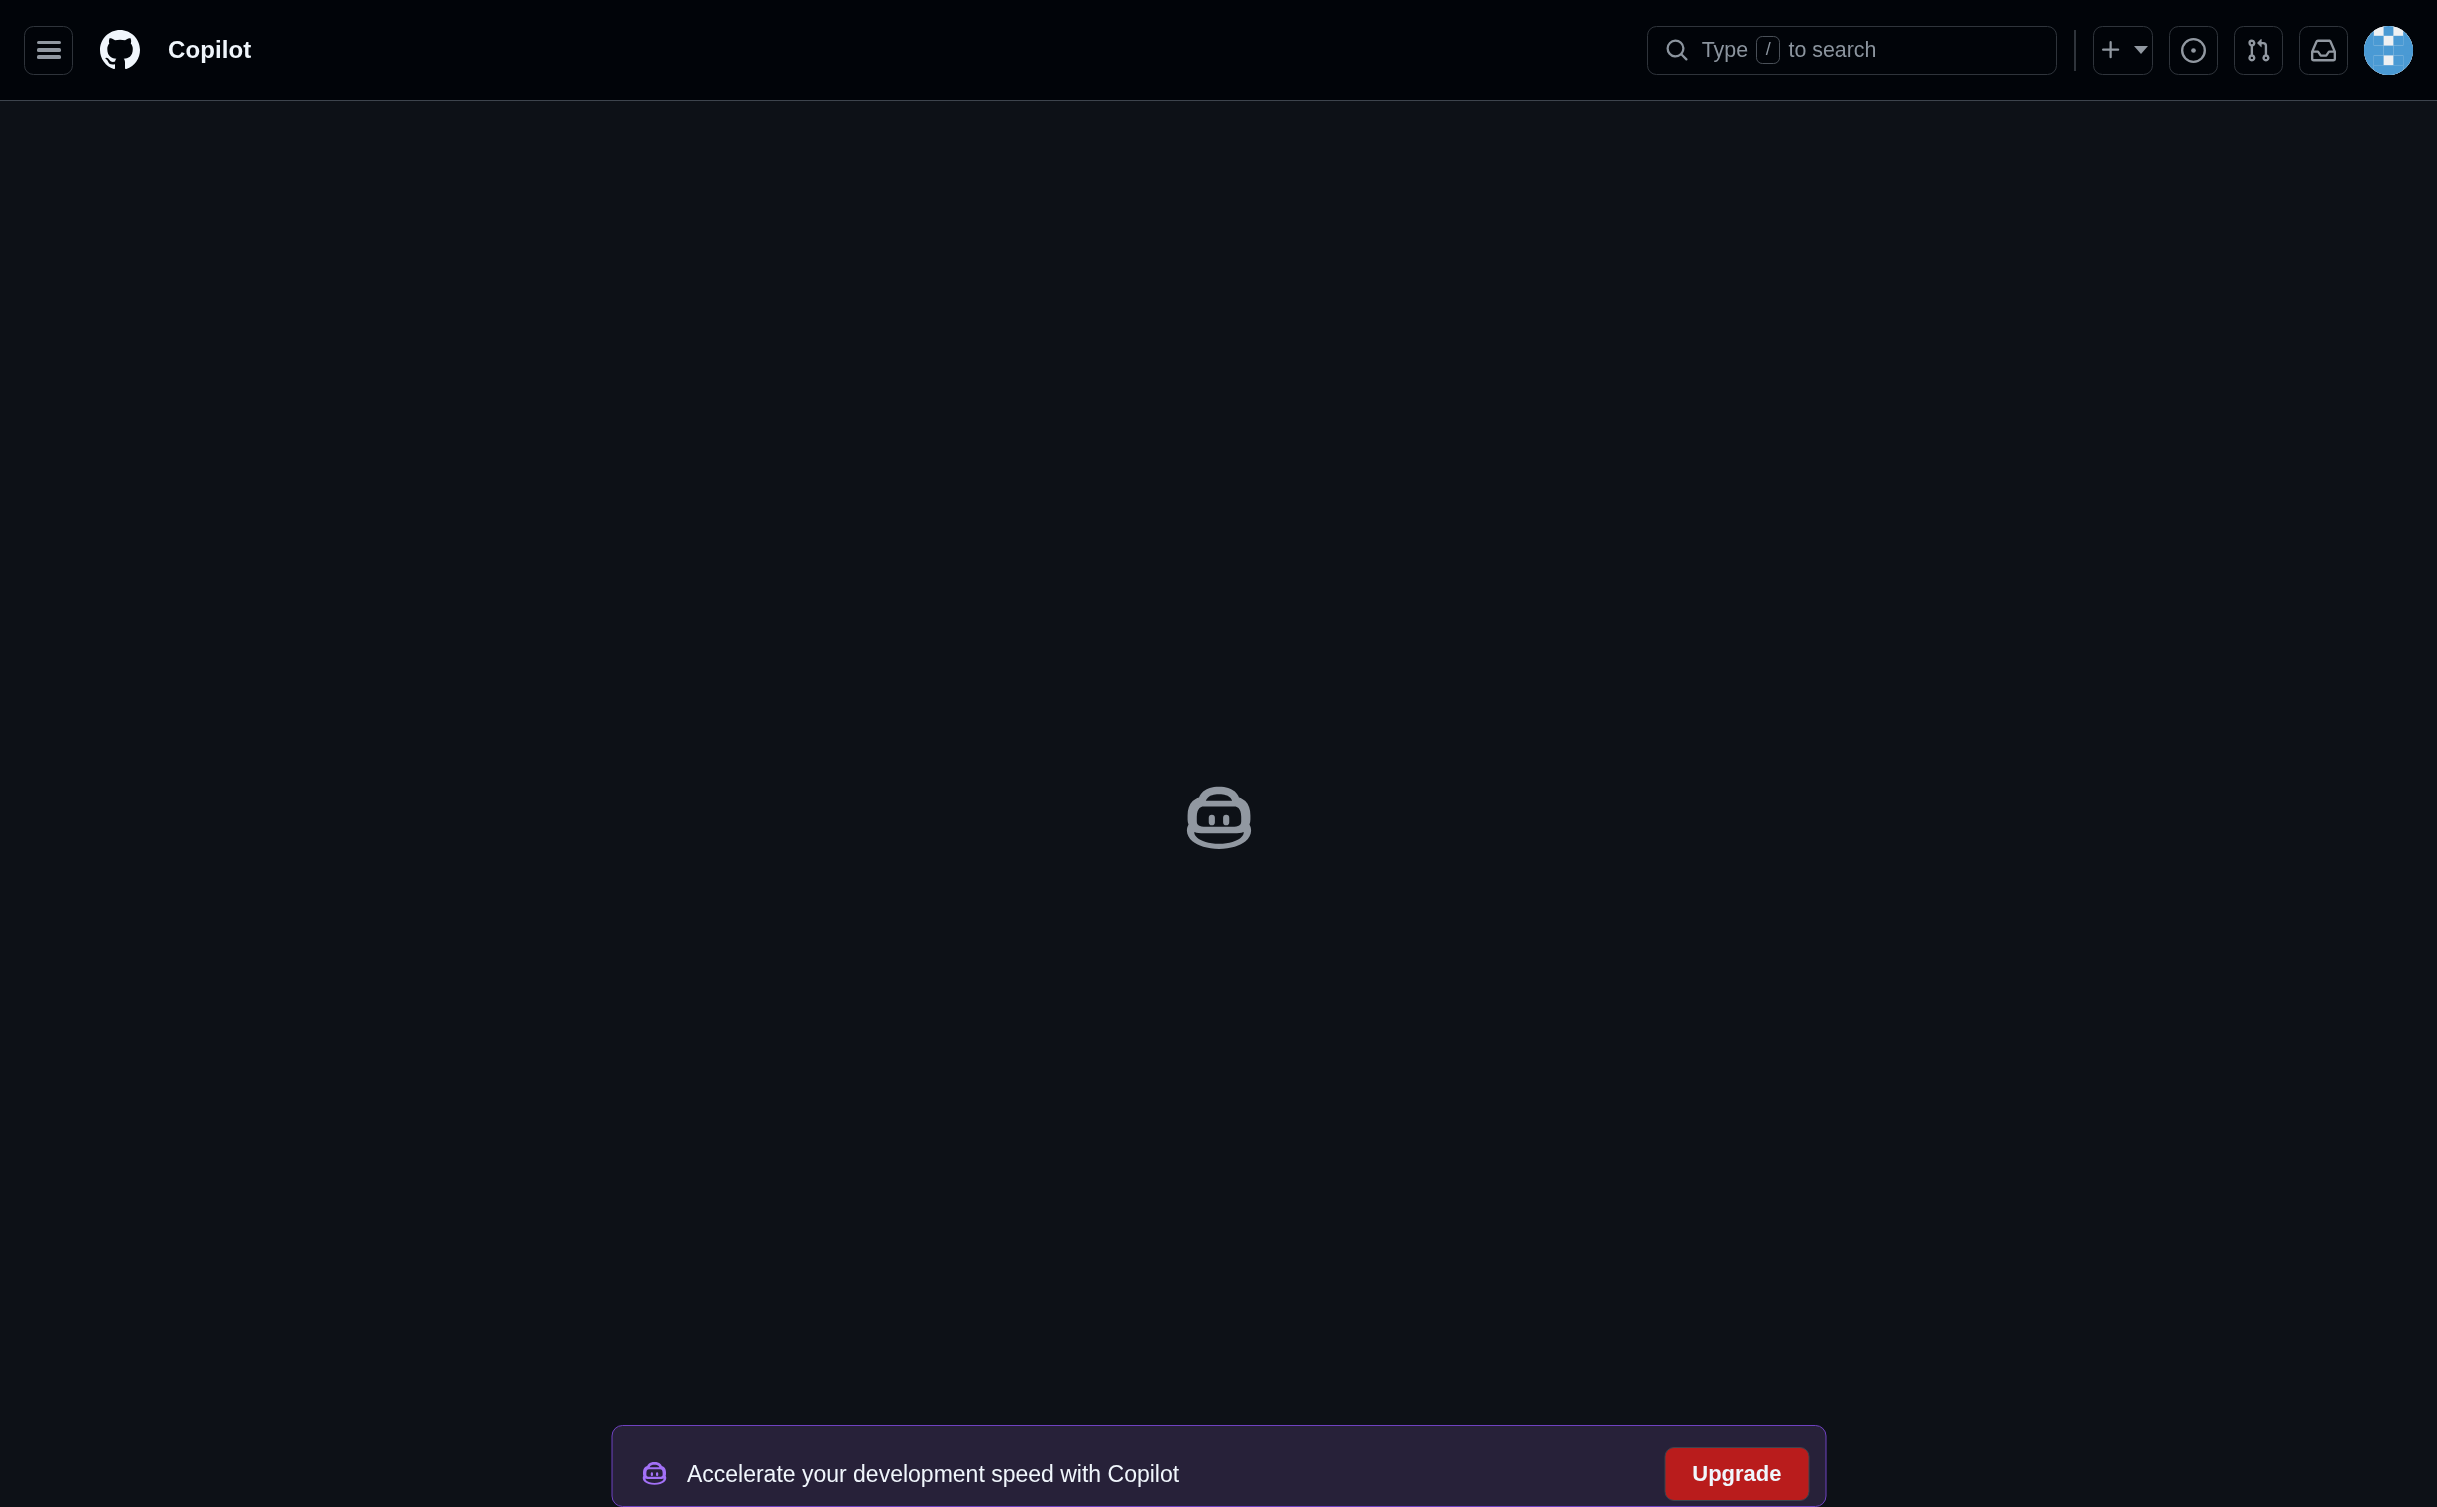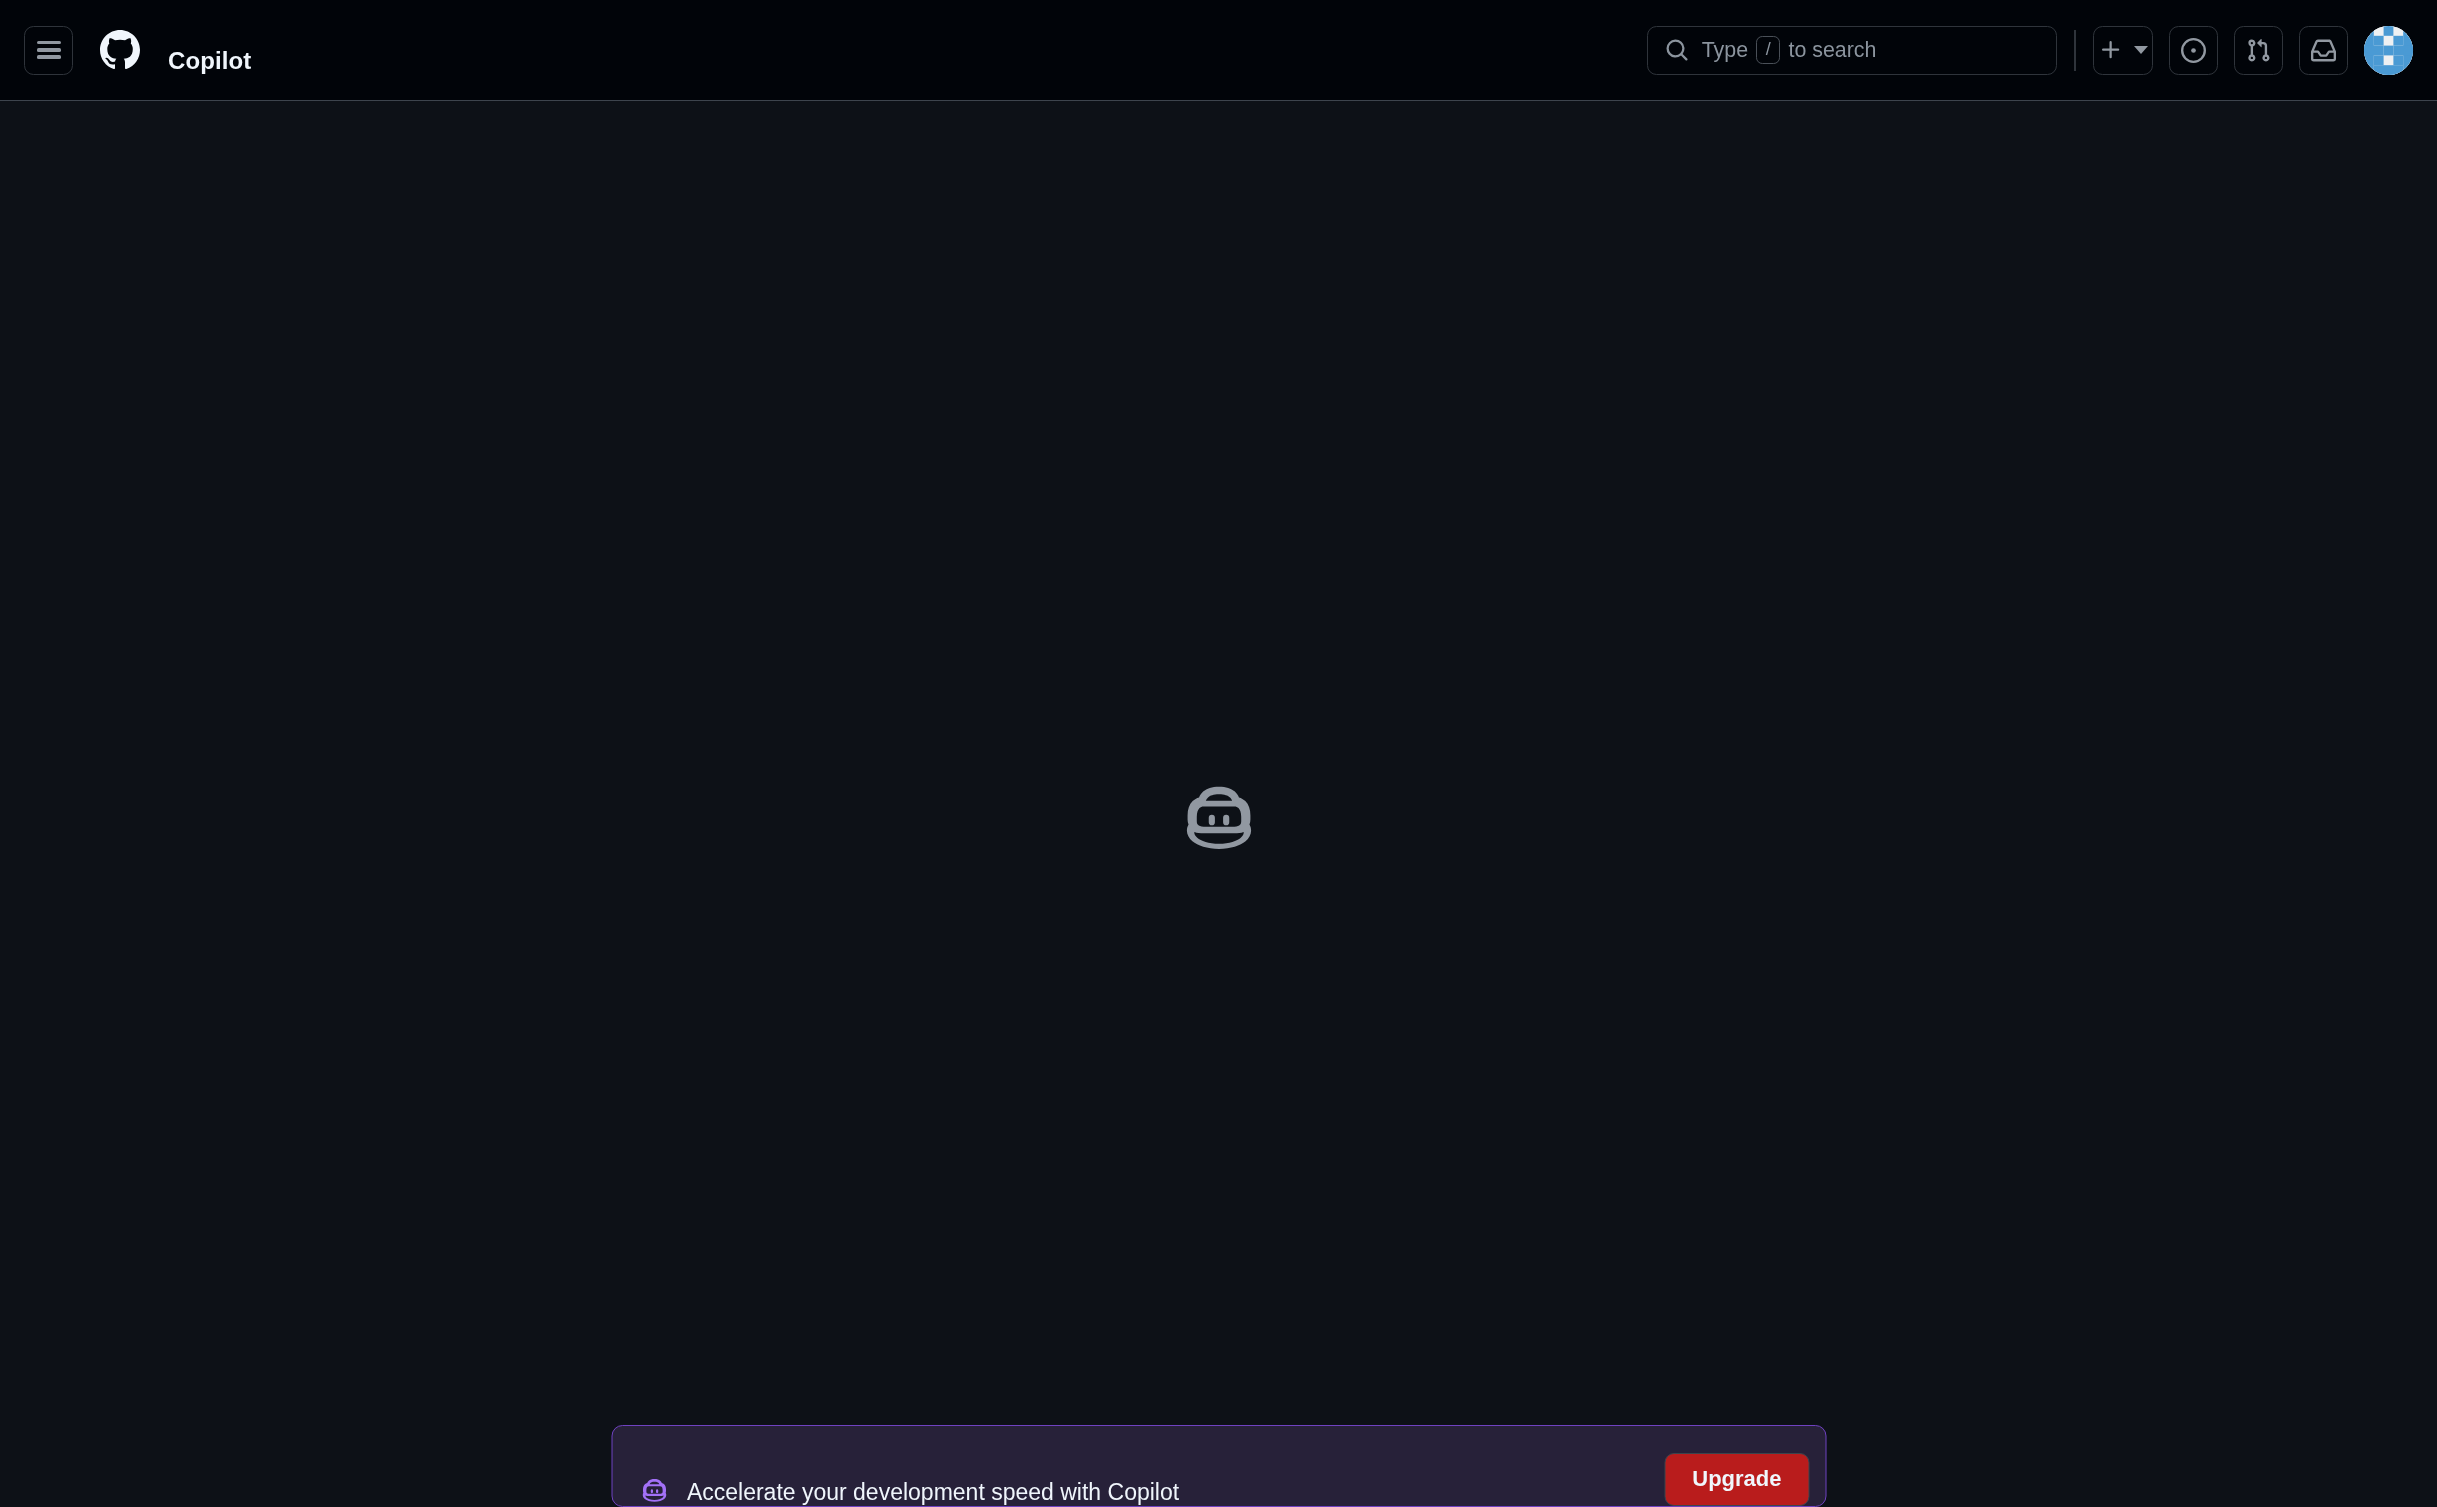--- a/index.html
+++ b/index.html
@@ -14,21 +14,21 @@
   #app { width:2438px; height:1508px; display:flex; flex-direction:column; }
 
   .header {
     height:101px; flex:0 0 101px;
     background:#010409;
     border-bottom:1.6px solid #3d444d;
     display:flex; align-items:center;
     padding:0 25px 0 24px;
     position:relative;
   }
-  .header-left { display:flex; align-items:flex-end; gap:0; }
+  .header-left { display:flex; align-items:center; gap:0; }
 
   .icon-btn {
     border:0.8px solid #2f343b;
     border-radius:9.5px;
     background:transparent;
     display:flex; align-items:center; justify-content:center;
     cursor:pointer;
   }
   .hamburger-btn { width:49px; height:49px; }
   .hamburger { width:24px; height:17.4px; display:flex; flex-direction:column; justify-content:space-between; }
@@ -112,21 +112,21 @@
 
   
   .banner {
     position:absolute;
     left:50%; transform:translateX(-50%);
     top:1324px;
     width:1215px; height:82px;
     background:#272139;
     border:0.8px solid #6f42c1;
     border-radius:11px;
-    display:flex; align-items:flex-end;
+    display:flex; align-items:center;
     padding:16px 16px 0 27px;
   }
   .banner-icon { flex:0 0 auto; display:flex; align-items:center; margin-right:17.4px; }
   .banner-text { color:#f0f6fc; font-size:23px; white-space:nowrap; }
   .upgrade-btn {
     margin-left:auto;
     background:#b91c1c;
     border:0.8px solid #3d444d;
     border-radius:9.5px;
     color:#f0f6fc;

